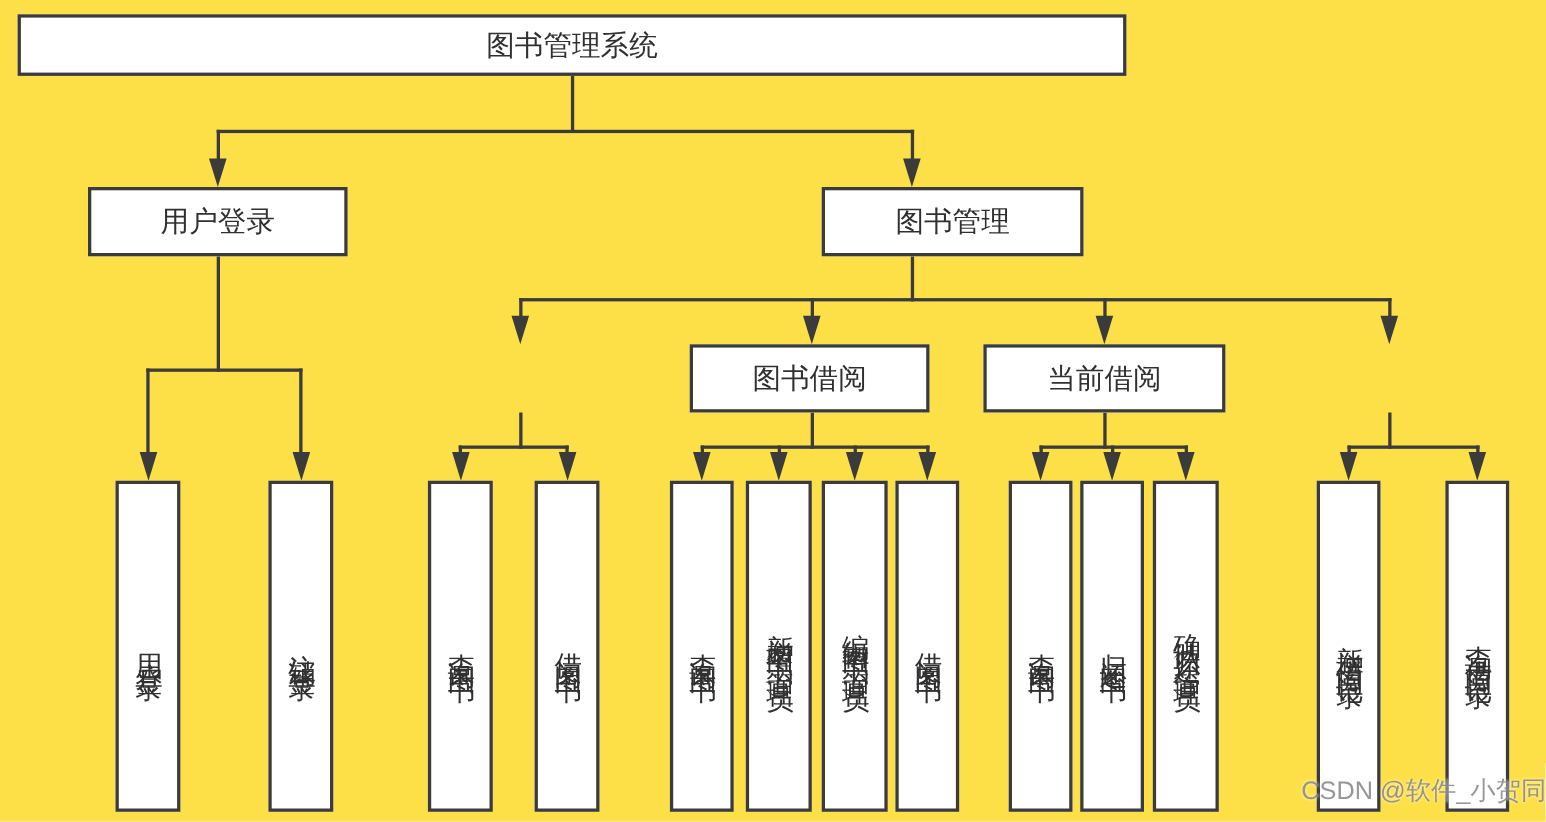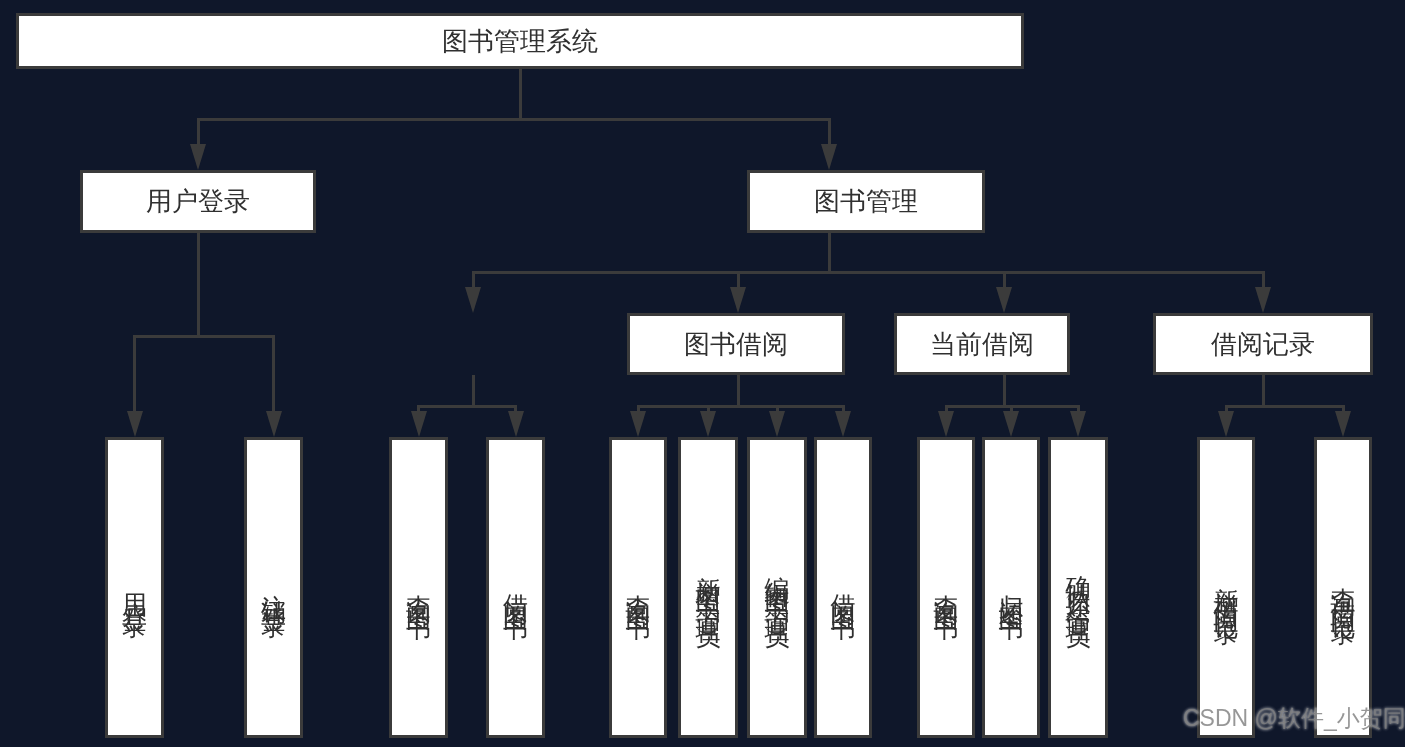--- a/index.html
+++ b/index.html
@@ -1,17 +1,17 @@
 <!DOCTYPE html>
 <html><head>
 <meta charset="utf-8">
 <style>
   html,body{margin:0;padding:0;background:#fff;}
   #stage{
-    position:relative;width:1405px;height:747px;background:#0f172a;overflow:hidden;
+    position:relative;width:1405px;height:747px;background:#fde047;overflow:hidden;
     font-family:"Liberation Sans","DejaVu Sans",sans-serif;color:#303030;
   }
   .box{
     position:absolute;box-sizing:border-box;background:#fff;
     border:3px solid #3b3b3b;display:flex;align-items:center;justify-content:center;
     font-size:26px;color:#303030;white-space:nowrap;z-index:2;
   }
   .box.v{
     writing-mode:vertical-rl;text-orientation:mixed;
     font-size:25px;letter-spacing:7px;line-height:1;white-space:normal;
@@ -36,23 +36,22 @@
 
   <div class="box" style="left:16px;top:13px;width:1008px;height:56px">图书管理系统</div>
 
   <div class="box" style="left:80px;top:170px;width:236px;height:63px">用户登录</div>
 
   <div class="box" style="left:747px;top:170px;width:238px;height:63px">图书管理</div>
 
 
   <div class="box" style="left:627px;top:313px;width:218px;height:62px">图书借阅</div>
 
-  <div class="box" style="left:894px;top:313px;width:176px;height:62px">当前借阅</div>
+  <div class="box" style="left:894px;top:313px;width:220px;height:62px">当前借阅</div>
 
-  <div class="box" style="left:1153px;top:313px;width:220px;height:62px">借阅记录</div>
 
   <div class="box v" style="left:105px;top:437px;width:59px;height:301px">用户登录</div>
   <div class="box v" style="left:244px;top:437px;width:59px;height:301px">注销登录</div>
 
   <div class="box v" style="left:389px;top:437px;width:59px;height:301px">查询图书</div>
   <div class="box v" style="left:486px;top:437px;width:59px;height:301px">借阅图书</div>
 
   <div class="box v" style="left:609px;top:437px;width:58px;height:301px">查询图书</div>
   <div class="box v" style="left:678px;top:437px;width:60px;height:301px">新增图书（管理员）</div>
   <div class="box v" style="left:747px;top:437px;width:60px;height:301px">编辑图书（管理员）</div>

